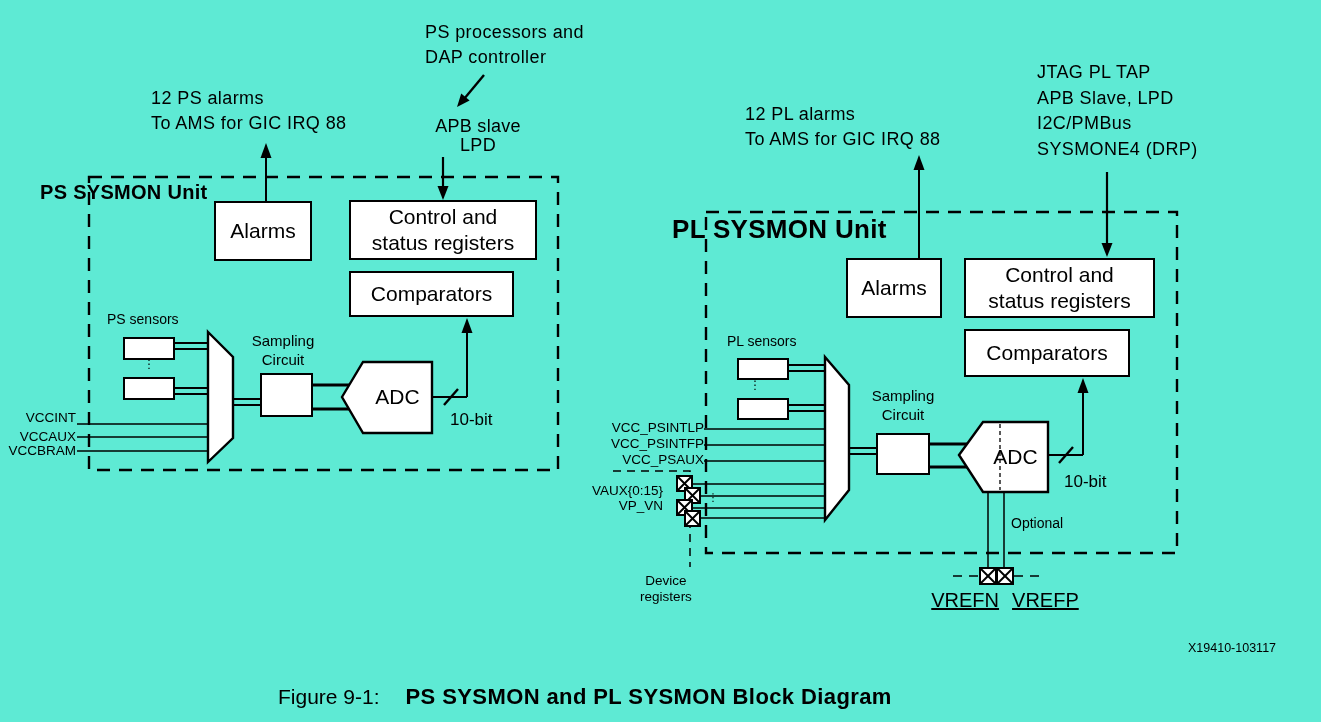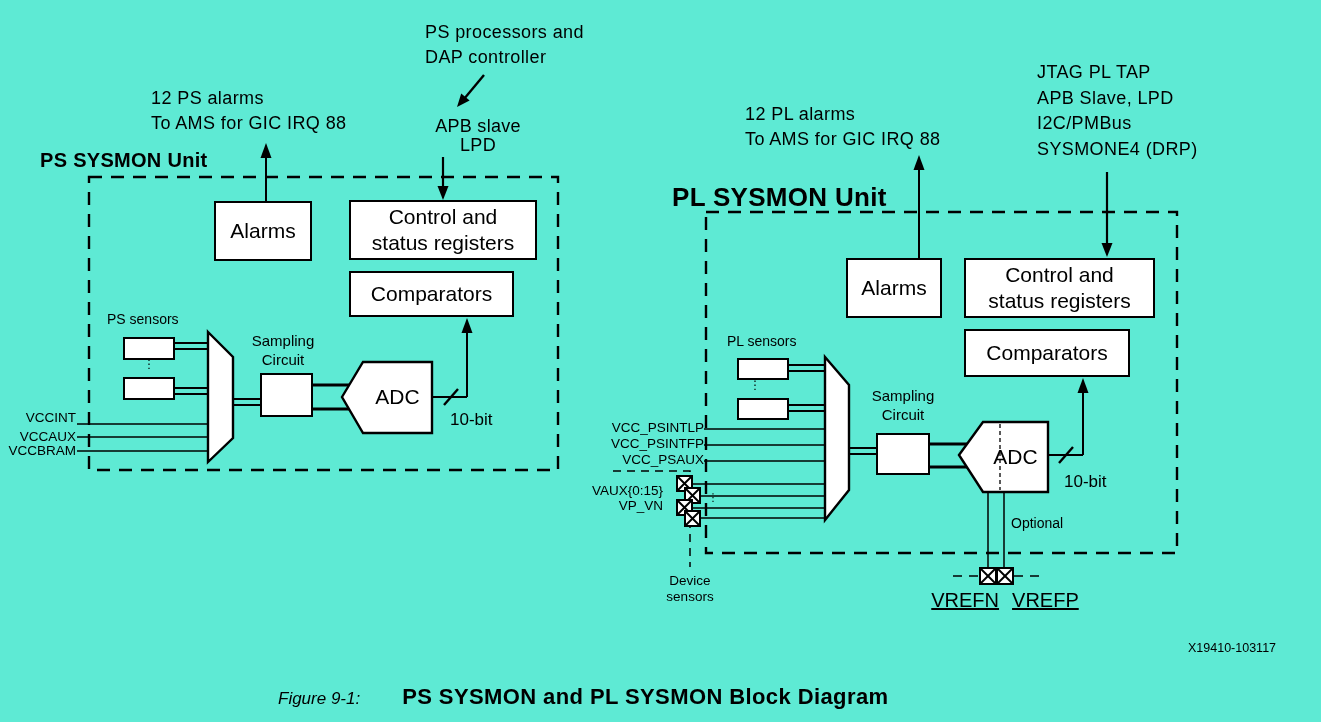--- a/index.html
+++ b/index.html
@@ -12,23 +12,23 @@
   .blk{display:block;white-space:nowrap;}
   .box{position:absolute;box-sizing:border-box;border:2px solid #000;background:#fff;
        display:flex;flex-direction:column;align-items:center;justify-content:center;
        text-align:center;}
   .f13{font-size:13.5px;line-height:14px;}
   .f14{font-size:14px;}
   .f15{font-size:15px;line-height:19px;}
   .f17{font-size:17px;}
   .f18{font-size:18px;line-height:25px;letter-spacing:.4px;}
   .f21{font-size:21px;line-height:26px;}
-  .bold{font-weight:bold;}
+  .bold{font-weight:bold;margin-top:32px;}
   .caption{position:absolute;left:278px;top:684px;display:flex;align-items:baseline;}
-  .caption .lab{font-style:italic;font-size:17px;margin-right:42px;}
+  .caption .lab{font-size:21px;margin-right:26px;}
   .caption .ttl{font-weight:bold;font-size:22px;letter-spacing:.4px;}
   .dots{position:absolute;font-size:12px;letter-spacing:0;line-height:8px;text-align:center;}
   .vref{position:absolute;left:905px;top:589px;width:200px;display:flex;
         justify-content:center;gap:13px;font-size:20px;text-decoration:underline;}
 </style>
 </head>
 <body>
 
 <div class="stage">
 
@@ -249,23 +249,23 @@
   <div class="t f17" style="left:1064px;top:472px;">10-bit</div>
   <div class="t f14" style="left:1011px;top:515px;">Optional</div>
 
   <div class="t tr f13" style="left:590px;top:421px;width:114px;">VCC_PSINTLP</div>
   <div class="t tr f13" style="left:590px;top:437px;width:114px;">VCC_PSINTFP</div>
   <div class="t tr f13" style="left:590px;top:453px;width:114px;">VCC_PSAUX</div>
   <div class="t tr f13" style="left:575px;top:484px;width:88px;">VAUX{0:15}</div>
   <div class="t tr f13" style="left:575px;top:499px;width:88px;">VP_VN</div>
   <div class="dots" style="left:706px;top:493px;width:14px;font-size:11px;">⋮</div>
 
-  <div class="t tc f13" style="left:644px;top:573px;width:92px;line-height:16px;">
+  <div class="t tc f13" style="left:620px;top:573px;width:92px;line-height:16px;">
     <span class="blk">Device</span>
-    <span class="blk">sensors</span>
+    <span class="blk">registers</span>
   </div>
 
   <div class="vref">
     <span>VREFN</span>
     <span>VREFP</span>
   </div>
 
   <div class="t" style="left:1188px;top:641px;font-size:12.5px;">X19410-103117</div>
 
   <div class="caption">

